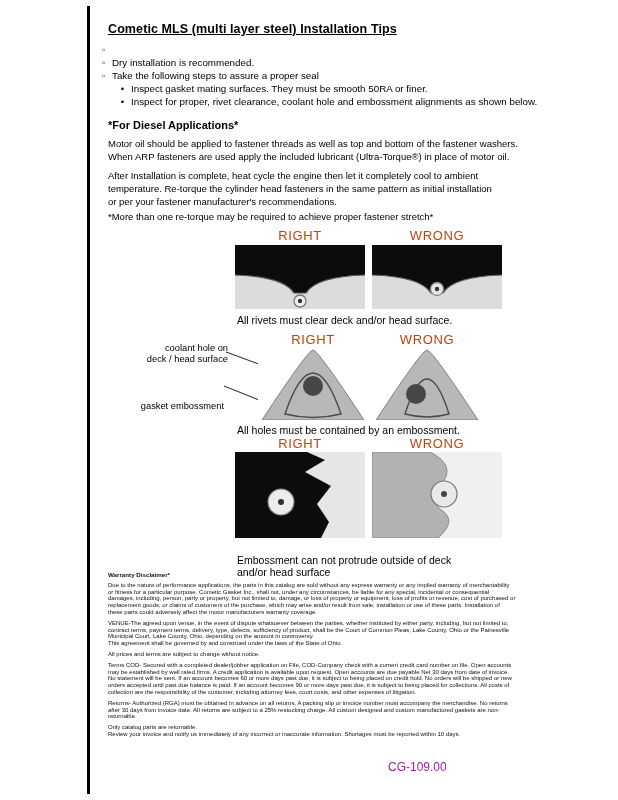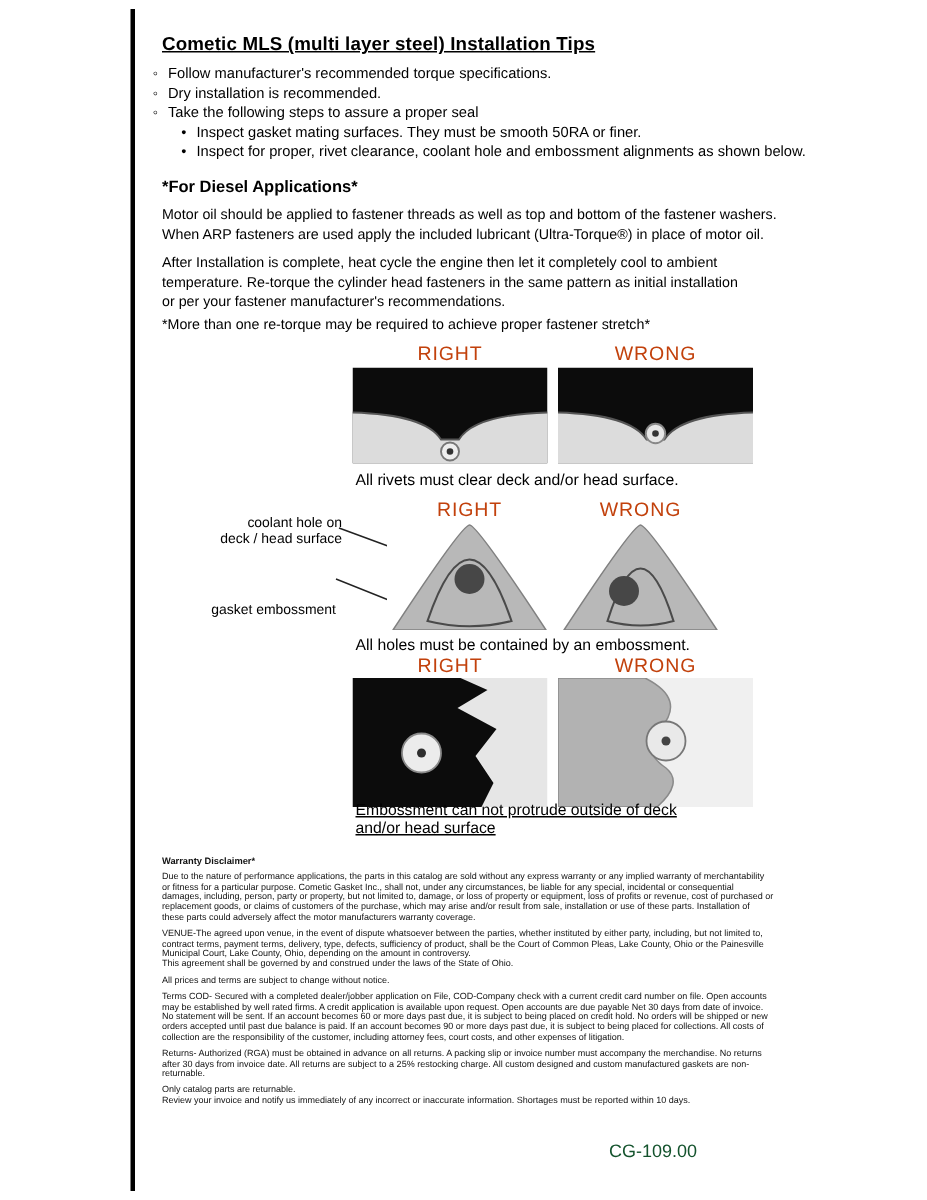--- a/index.html
+++ b/index.html
@@ -28,35 +28,34 @@
   .panel svg { display: block; width: 100%; height: 100%; }
   .caption { position: absolute; font-size: 10.5px; line-height: 12px; white-space: pre-line; color: #000; }
 
   .annot { position: absolute; text-align: right; font-size: 9.3px; line-height: 10.5px; white-space: pre-line; color: #000; }
   .arrows { position: absolute; left: 222px; top: 344px; width: 92px; height: 76px; }
 
   .legal { position: absolute; left: 108px; top: 572px; width: 408px; font-size: 6px; line-height: 6.8px; color: #111; }
   .legal .lh { font-weight: bold; margin-bottom: 3px; font-size: 6.2px; }
   .legal p { margin: 0 0 4px 0; white-space: pre-line; }
 
-  .footer-code { position: absolute; left: 406px; top: 760px; font-size: 12px; color: #14532d; }
+  .footer-code { position: absolute; left: 388px; top: 760px; font-size: 12px; color: #a21caf; }
 </style>
 </head>
 <body>
 
 <div class="page">
 
   <div class="spine"></div>
 
   <div class="title">Cometic MLS (multi layer steel) Installation Tips</div>
 
   <div class="tips">
     <div class="tip">
       <span class="mk">◦</span>
-      <span>Follow manufacturer's recommended torque specifications.</span>
     </div>
     <div class="tip">
       <span class="mk">◦</span>
       <span>Dry installation is recommended.</span>
     </div>
     <div class="tip">
       <span class="mk">◦</span>
       <span>Take the following steps to assure a proper seal</span>
     </div>
     <div class="tip sub">
@@ -142,21 +141,21 @@
     </svg>
   </div>
   <div class="panel" style="left:372px; top:452px; width:130px; height:86px;">
     <svg viewBox="0 0 130 86" preserveAspectRatio="none">
       <rect width="130" height="86" fill="#f0f0f0"></rect>
       <path d="M0,0 L58,0 Q86,14 68,34 Q54,48 72,60 Q84,70 66,86 L0,86 Z" fill="#b2b2b2" stroke="#8a8a8a" stroke-width="1"></path>
       <circle cx="72" cy="42" r="13" fill="#e9e9e9" stroke="#777" stroke-width="1.2"></circle>
       <circle cx="72" cy="42" r="3" fill="#444"></circle>
     </svg>
   </div>
-  <div class="caption" style="left:237px; top:534px;text-decoration:underline;">Embossment can not protrude outside of deck
+  <div class="caption" style="left:237px; top:554px;">Embossment can not protrude outside of deck
 and/or head surface</div>
 
   <div class="legal">
     <div class="lh">Warranty Disclaimer*</div>
     <p>Due to the nature of performance applications, the parts in this catalog are sold without any express warranty or any implied warranty of merchantability or fitness for a particular purpose.  Cometic Gasket Inc., shall not, under any circumstances, be liable for any special, incidental or consequential damages, including, person, party or property, but not limited to, damage, or loss of property or equipment, loss of profits or revenue, cost of purchased or replacement goods, or claims of customers of the purchase, which may arise and/or result from sale, installation or use of these parts.  Installation of these parts could adversely affect the motor manufacturers warranty coverage.</p>
     <p>VENUE-The agreed upon venue, in the event of dispute whatsoever between the parties, whether instituted by either party, including, but not limited to, contract terms, payment terms, delivery, type, defects, sufficiency of product, shall be the Court of Common Pleas, Lake County, Ohio or the Painesville Municipal Court, Lake County, Ohio, depending on the amount in controversy.
 This agreement shall be governed by and construed under the laws of the State of Ohio.</p>
     <p>All prices and terms are subject to change without notice.</p>
     <p>Terms COD- Secured with a completed dealer/jobber application on File, COD-Company check with a current credit card number on file.  Open accounts may be established by well rated firms.  A credit application is available upon request.  Open accounts are due payable Net 30 days from date of invoice.  No statement will be sent.  If an account becomes 60 or more days past due, it is subject to being placed on credit hold.  No orders will be shipped or new orders accepted until past due balance is paid.  If an account becomes 90 or more days past due, it is subject to being placed for collections.  All costs of collection are the responsibility of the customer, including attorney fees, court costs, and other expenses of litigation.</p>
     <p>Returns- Authorized (RGA) must be obtained in advance on all returns.  A packing slip or invoice number must accompany the merchandise.  No returns after 30 days from invoice date.  All returns are subject to a 25% restocking charge.  All custom designed and custom manufactured gaskets are non-returnable.</p>

